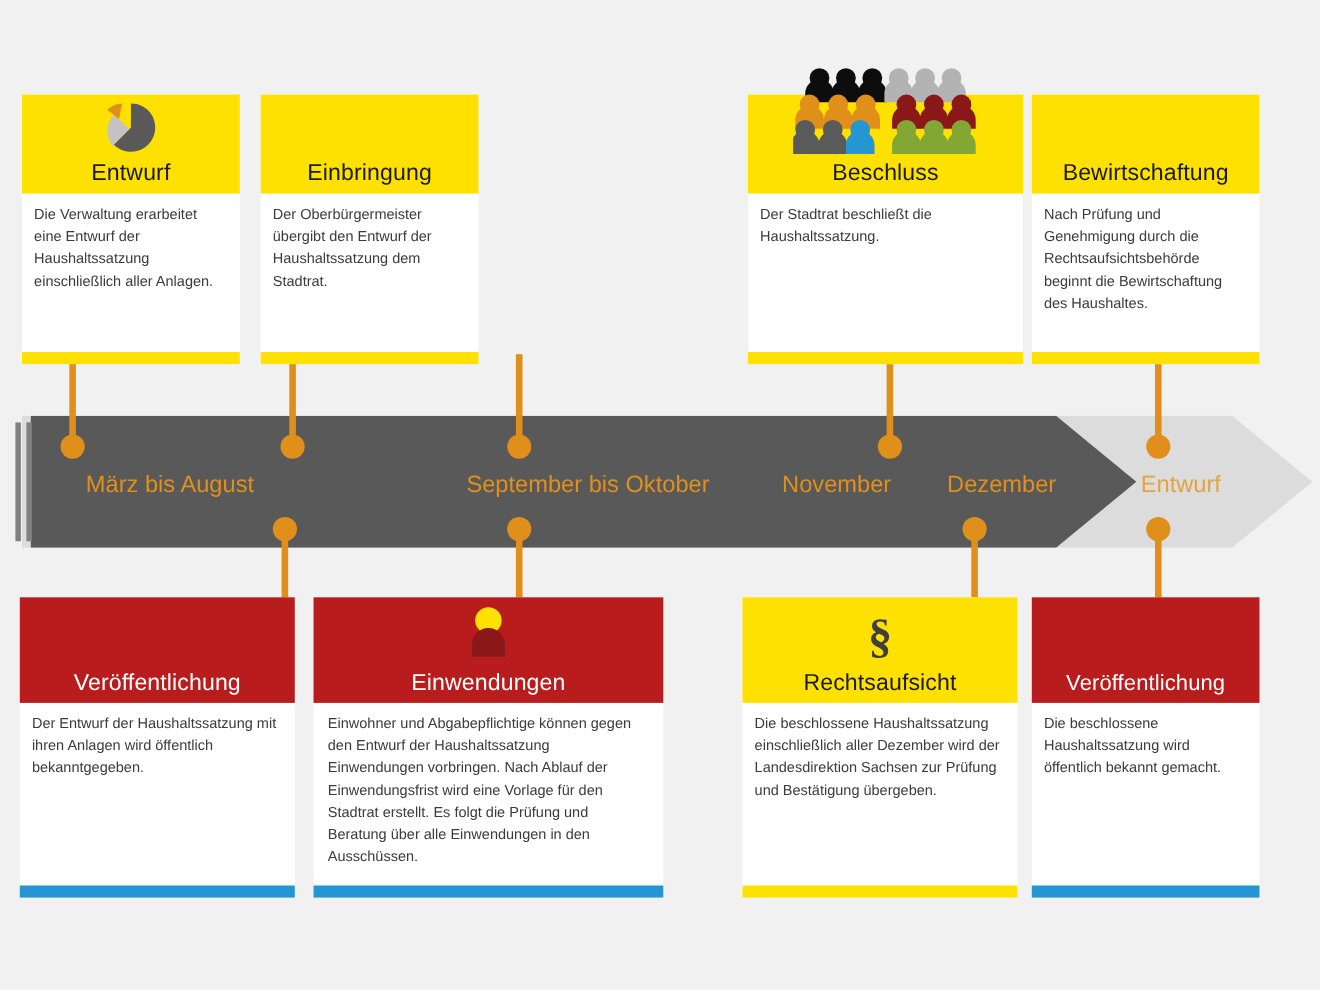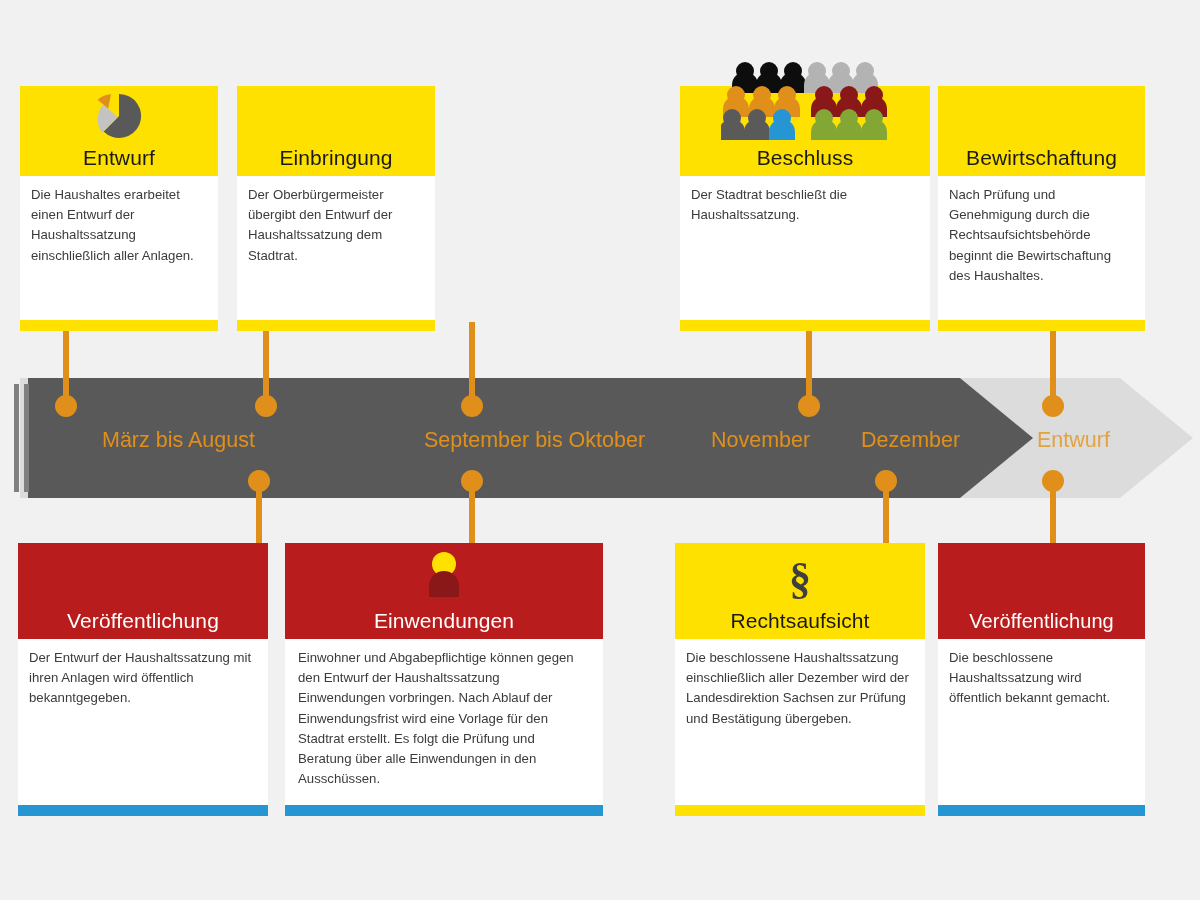--- a/index.html
+++ b/index.html
@@ -142,21 +142,21 @@
     <path d="M 20 0 L 1120 0 L 1193 60 L 1120 120 L 20 120 Z" fill="#dcdcdc"></path>
   </svg>
 
   <svg class="arrow" style="left:0px; top:378px; width:1200px; height:120px;" viewBox="0 0 1200 120" xmlns="http://www.w3.org/2000/svg">
     <path d="M 28 0 L 960 0 L 1033 60 L 960 120 L 28 120 Z" fill="#595959"></path>
   </svg>
 
   <div class="tick-bar" style="left:14px; top:384px; width:5px; height:108px;"></div>
   <div class="tick-bar" style="left:24px; top:384px; width:5px; height:108px;"></div>
 
-  <div class="month-label" style="left:78px; top:430px;margin-left:24px;">März bis August</div>
+  <div class="month-label" style="left:78px; top:430px;">März bis August</div>
   <div class="month-label" style="left:424px; top:430px;">September bis Oktober</div>
   <div class="month-label" style="left:711px; top:430px;">November</div>
   <div class="month-label" style="left:861px; top:430px;">Dezember</div>
   <div class="month-label muted" style="left:1037px; top:430px;">Entwurf</div>
 
   <div class="connector" style="left:55px; top:322px; width:22px; height:95px;">
     <div class="conn-stem" style="top:0; height:85px;"></div>
     <div class="conn-dot" style="top:73px;"></div>
   </div>
   <div class="connector" style="left:255px; top:322px; width:22px; height:95px;">
@@ -197,21 +197,21 @@
     <div class="card-head" style="height:90px;">
       <span class="icon-inline" style="top:2px;">
         <svg width="68" height="56" viewBox="0 0 68 56" xmlns="http://www.w3.org/2000/svg">
           <path d="M34 6 A22 22 0 1 1 18.5 43.5 L34 28 Z" fill="#595959"></path>
           <path d="M17.2 44.8 A22 22 0 0 1 18.8 16.2 L32.6 29.4 Z" fill="#c3c3c3"></path>
           <path d="M15.5 12.8 A22 22 0 0 1 29.0 7.2 L26.2 21.4 Z" fill="#e0901a" transform="translate(-3,-1)"></path>
         </svg>
       </span>
       <div class="card-title">Entwurf</div>
     </div>
-    <div class="card-body">Die Haushaltes erarbeitet einen Entwurf der Haushaltssatzung einschließlich aller Anlagen.</div>
+    <div class="card-body">Die Verwaltung erarbeitet eine Entwurf der Haushaltssatzung einschließlich aller Anlagen.</div>
     <div class="card-foot"></div>
   </div>
 
   <div class="card theme-yellow" style="left:237px; top:86px; width:198px; height:245px;">
     <div class="card-head" style="height:90px;">
       <div class="card-title">Einbringung</div>
     </div>
     <div class="card-body">Der Oberbürgermeister übergibt den Entwurf der Haushaltssatzung dem Stadtrat.</div>
     <div class="card-foot"></div>
   </div>

